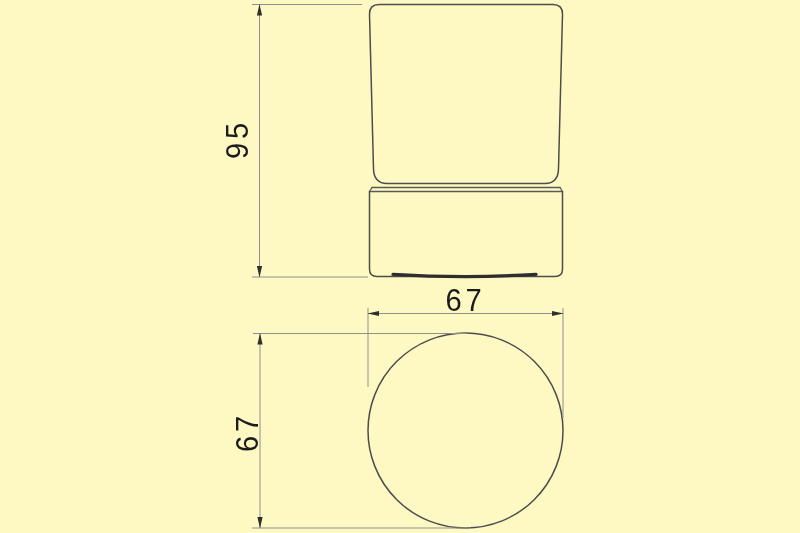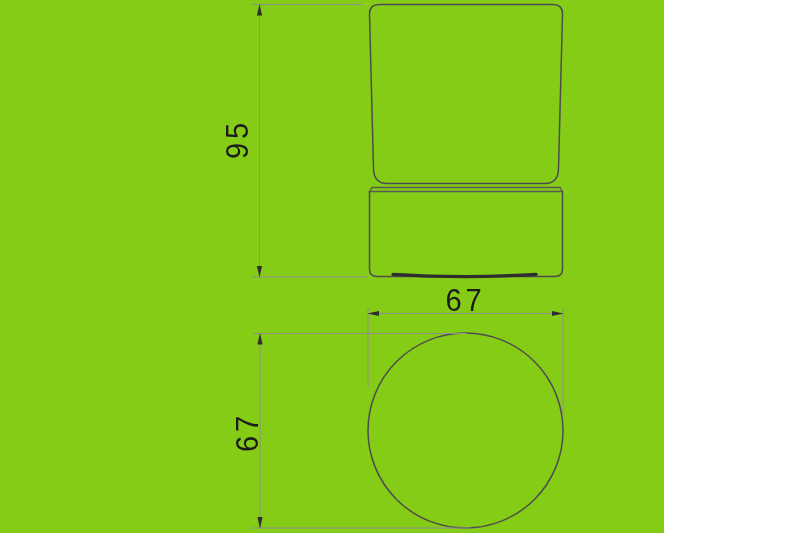--- a/index.html
+++ b/index.html
@@ -3,23 +3,23 @@
 <meta charset="utf-8">
 <style>
   html, body {
     margin: 0;
     padding: 0;
     background: #ffffff;
     font-family: "Liberation Sans", "DejaVu Sans", sans-serif;
   }
   .canvas {
     position: relative;
-    width: 664px;
+    width: 800px;
     height: 533px;
-    background: #84cc16;
+    background: #fef9c3;
     overflow: hidden;
   }
   svg { display: block; }
 
   .obj-line {
     fill: none;
     stroke: #4d4d4d;
     stroke-width: 1.5;
     stroke-linejoin: round;
     stroke-linecap: round;

